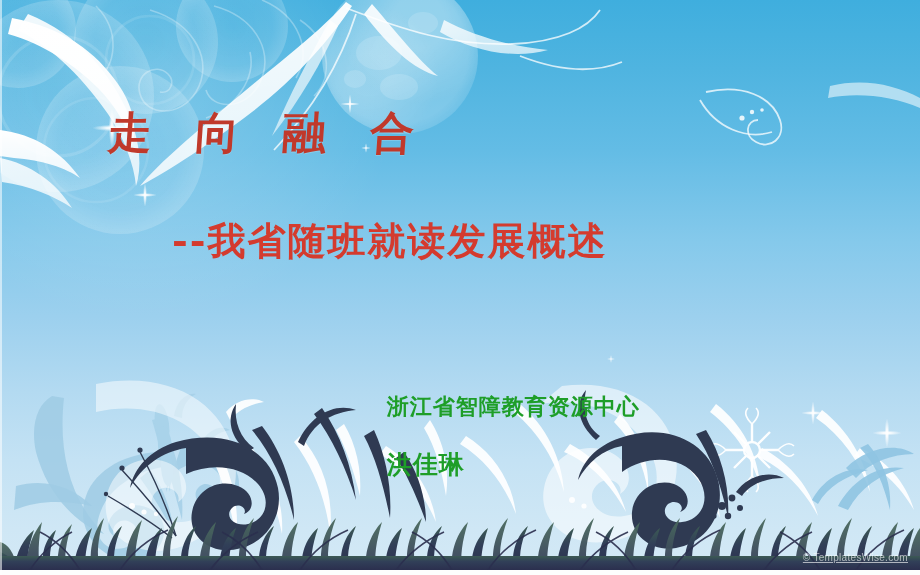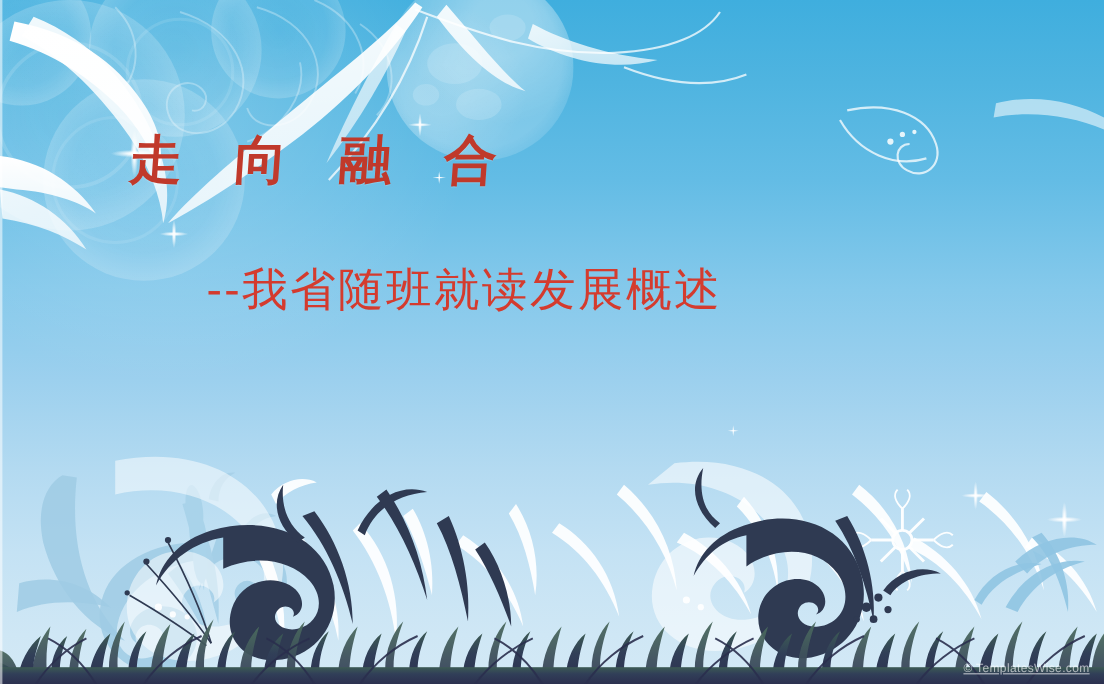--- a/index.html
+++ b/index.html
@@ -68,21 +68,21 @@
     font-weight:700;
     font-size:44px;
     letter-spacing:14px;
     color:#C0392B;
     transform:skewX(-4deg);
     text-shadow:0 1px 0 rgba(255,255,255,.18);
   }
   #subtitle{
     left:172px;top:216px;
     font-family:"DejaVu Serif","Liberation Serif",serif;
-    font-weight:400;
+    font-weight:700;
     font-size:38px;
     letter-spacing:2px;
     color:#D43B2E;
   }
   #author-line{
     left:356px;top:366px;
     font-family:"DejaVu Serif","Liberation Serif",serif;
     font-weight:700;
     font-size:22px;
     color:#1E9E28;
@@ -387,18 +387,23 @@
         <path d="M636,62 C626,46 612,32 596,24"></path>
         <path d="M820,62 C810,46 796,32 780,24"></path>
       </g>
     </svg>
   </div>
 
   <div class="txt" id="title">走 向 融 合</div>
 
   <div class="txt" id="subtitle">--我省随班就读发展概述</div>
 
+  <div class="txt" id="author-line">
+    <span class="org">浙江省智障教育资源中心</span>
+    <span class="gap"></span>
+    <span class="name">洪佳琳</span>
+  </div>
 
   <div id="watermark">© TemplatesWise.com</div>
 
   <div class="frame-bottom"></div>
   <div class="frame-left"></div>
 </div>
 
 </body></html>

